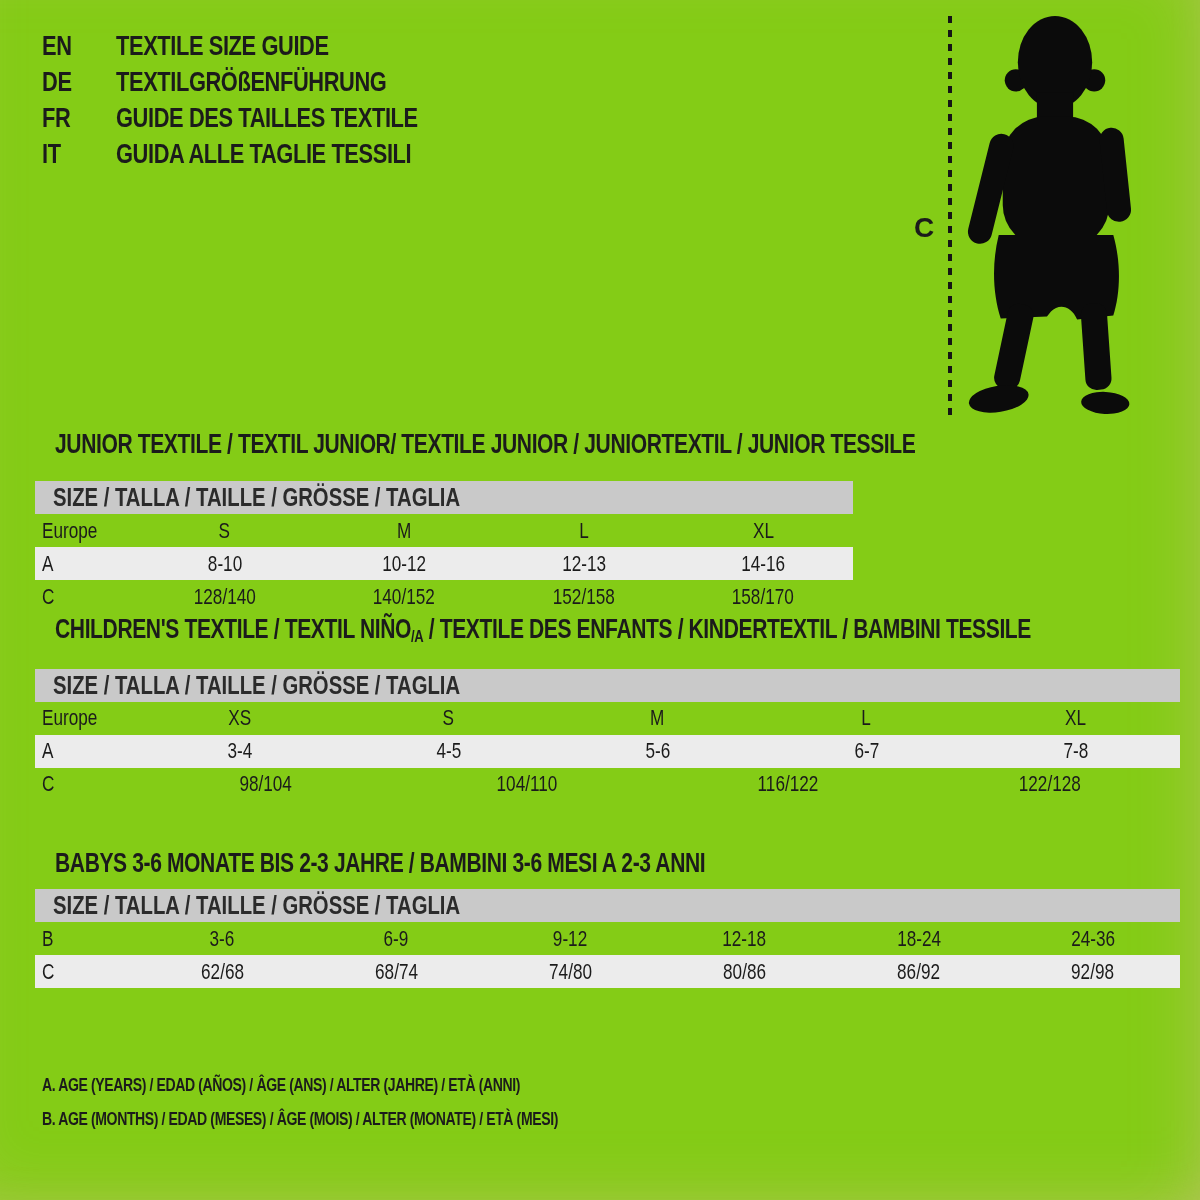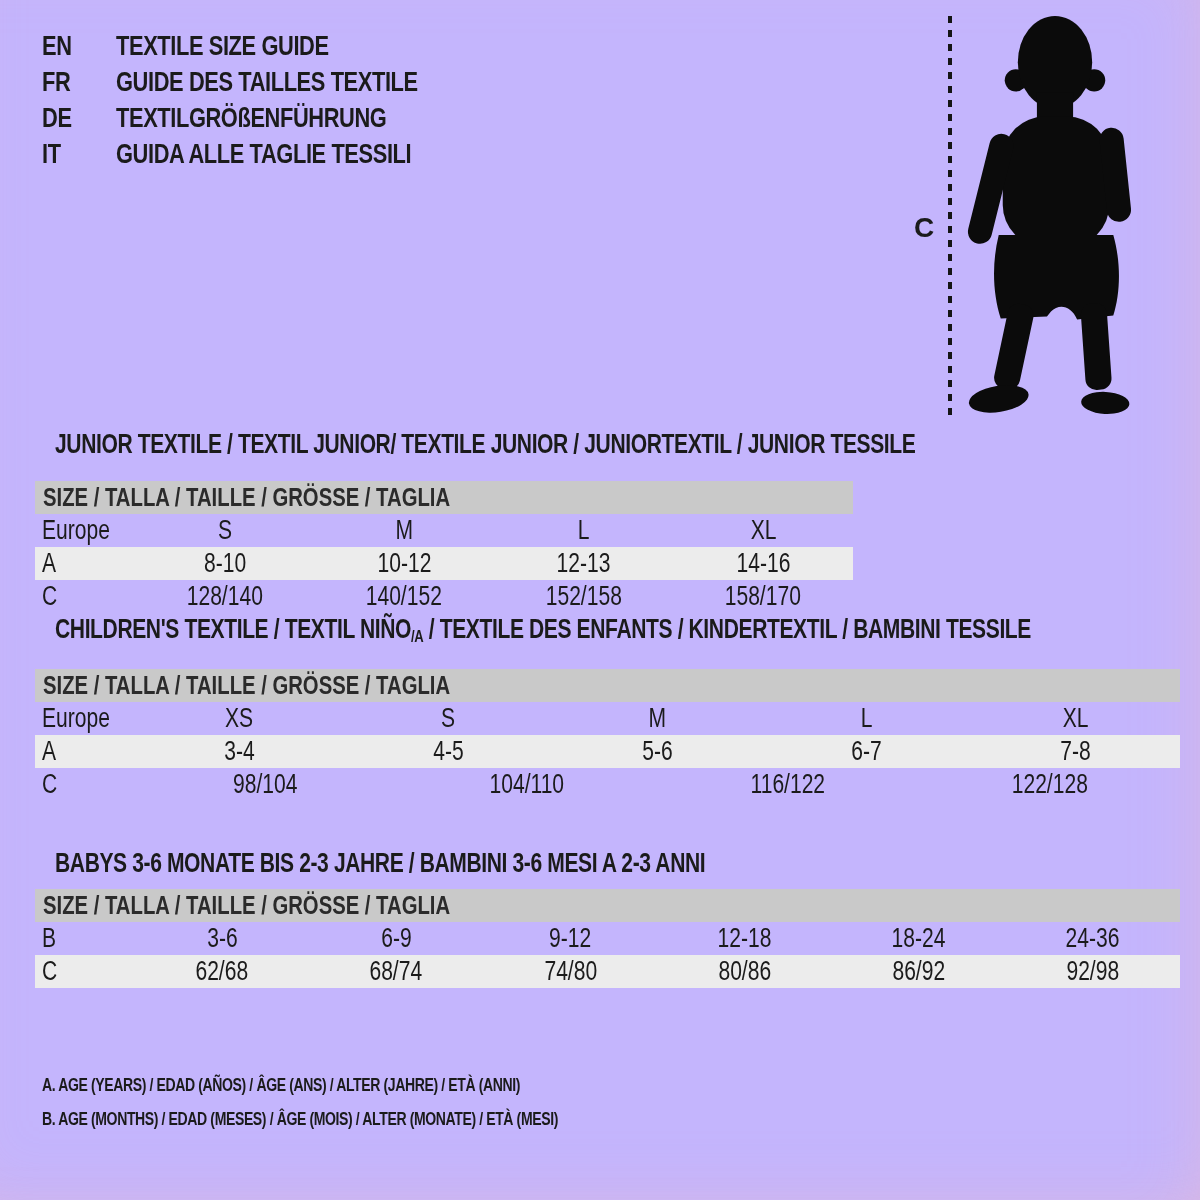--- a/index.html
+++ b/index.html
@@ -1,18 +1,18 @@
 <!DOCTYPE html>
 <html><head>
 <meta charset="utf-8">
 <style>
   html,body{margin:0;padding:0;background:#fff;}
   .page{
     position:relative;width:1200px;height:1200px;
-    background:#c4b5fd;overflow:hidden;
+    background:#84cc16;overflow:hidden;
     font-family:"Liberation Sans",sans-serif;color:#1b1b1b;
     box-shadow:inset -40px 0 70px -45px rgba(250,190,190,.35),
                inset 0 -40px 70px -45px rgba(250,190,190,.30);
   }
   
   .cond{display:inline-block;transform:scaleX(.78);transform-origin:0 50%;white-space:nowrap;}
   .condc{display:inline-block;transform:scaleX(.78);transform-origin:50% 50%;white-space:nowrap;}
 
   
   .langs{position:absolute;left:42px;top:28px;}
@@ -32,47 +32,47 @@
   #sec-junior{top:431px;width:818px;}
   #sec-junior .tbl{margin-top:24px;}
   #sec-children{top:616px;width:1145px;}
   #sec-children .tbl{margin-top:19px;}
   #sec-babies{top:846px;width:1145px;}
   #sec-babies .sec-title{line-height:35px;}
   #sec-babies .tbl{margin-top:8px;}
 
   .tbl{width:100%;}
   .thead{height:33px;background:#c9c9c9;display:flex;align-items:center;
-    padding-left:8px;box-sizing:border-box;font-size:26px;font-weight:700;color:#2b2b2b;}
-  .trow{display:flex;height:33px;align-items:center;font-size:27px;font-weight:400;}
+    padding-left:18px;box-sizing:border-box;font-size:26px;font-weight:700;color:#2b2b2b;}
+  .trow{display:flex;height:33px;align-items:center;font-size:22px;font-weight:400;}
   .trow.alt{background:#ececec;}
   .tlabel{width:100px;padding-left:7px;box-sizing:border-box;}
   .tcell{flex:1;text-align:center;}
 
   
   .legend{position:absolute;left:42px;top:1068px;}
   .legend-line{height:34px;display:flex;align-items:center;font-size:18px;font-weight:700;letter-spacing:-.5px;}
 </style>
 </head>
 <body>
 
 <div class="page">
 
   <div class="langs">
     <div class="lang-row">
       <span class="lang-code"><span class="cond">EN</span></span>
       <span class="cond">TEXTILE SIZE GUIDE</span>
     </div>
     <div class="lang-row">
+      <span class="lang-code"><span class="cond">DE</span></span>
+      <span class="cond">TEXTILGRÖßENFÜHRUNG</span>
+    </div>
+    <div class="lang-row">
       <span class="lang-code"><span class="cond">FR</span></span>
       <span class="cond">GUIDE DES TAILLES TEXTILE</span>
-    </div>
-    <div class="lang-row">
-      <span class="lang-code"><span class="cond">DE</span></span>
-      <span class="cond">TEXTILGRÖßENFÜHRUNG</span>
     </div>
     <div class="lang-row">
       <span class="lang-code"><span class="cond">IT</span></span>
       <span class="cond">GUIDA ALLE TAGLIE TESSILI</span>
     </div>
   </div>
 
   <span class="c-label">C</span>
   <div class="dash-line"></div>
   <svg class="toddler" width="180" height="404" viewBox="0 0 178 402" aria-hidden="true">

